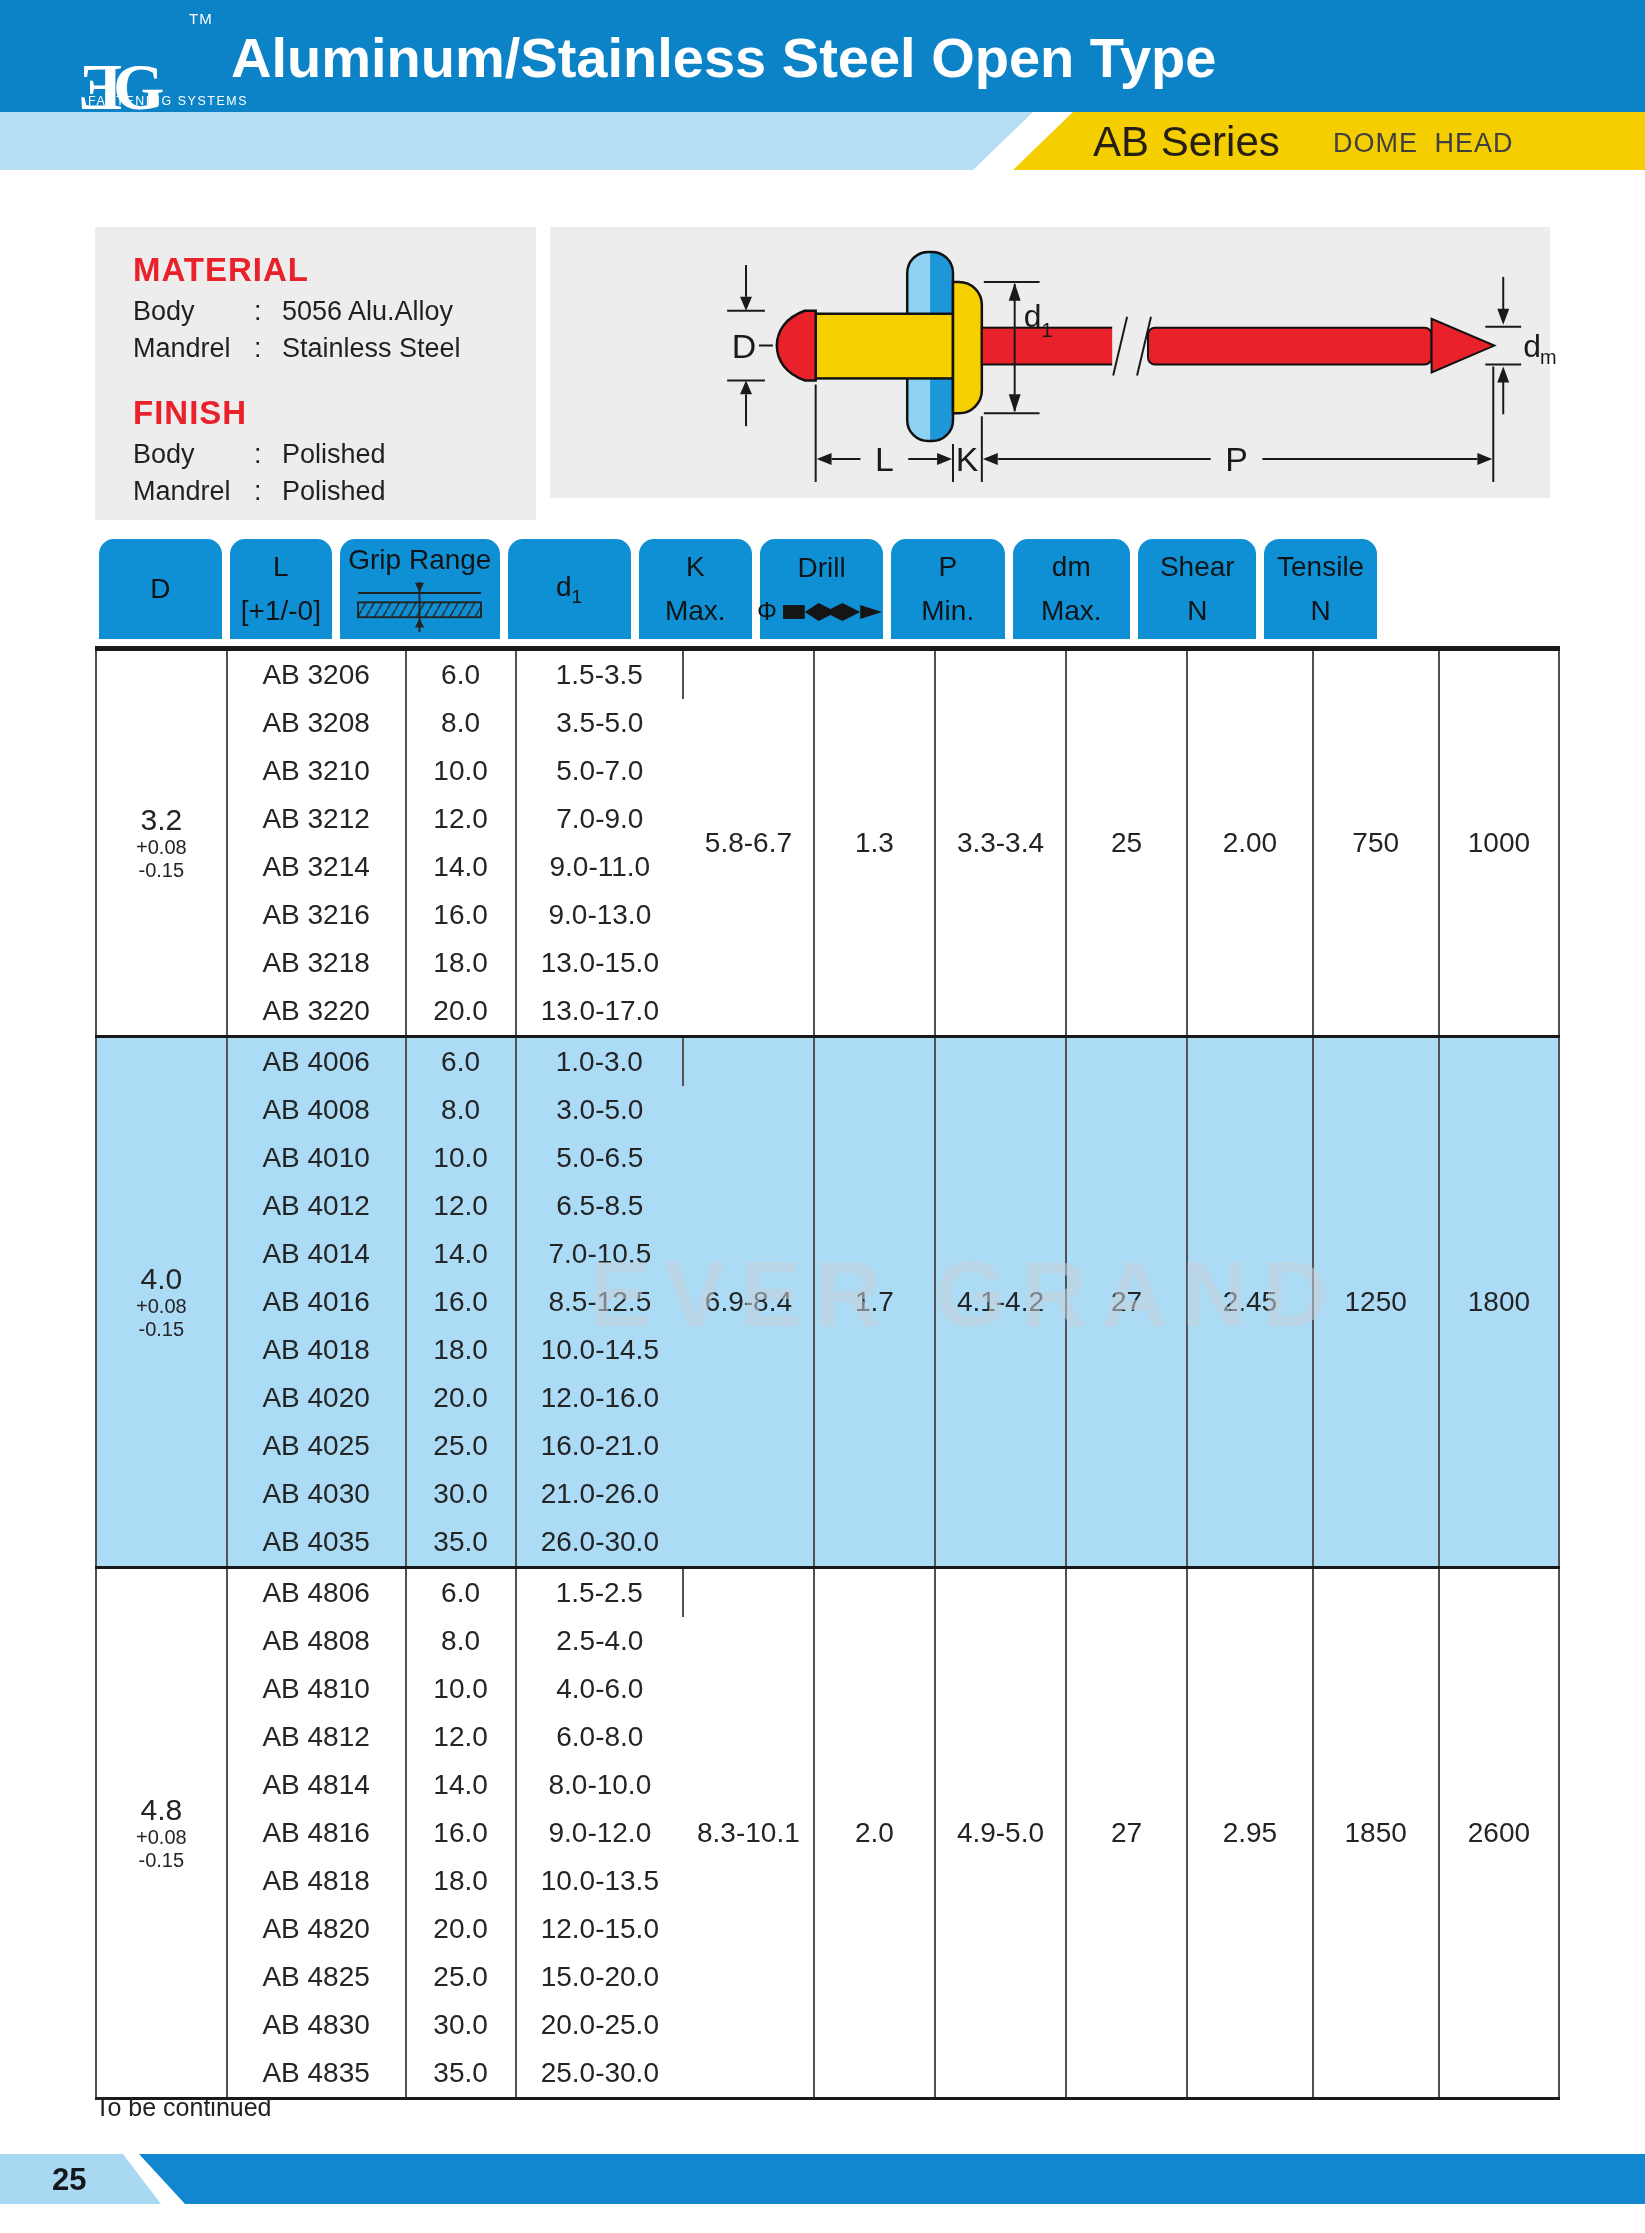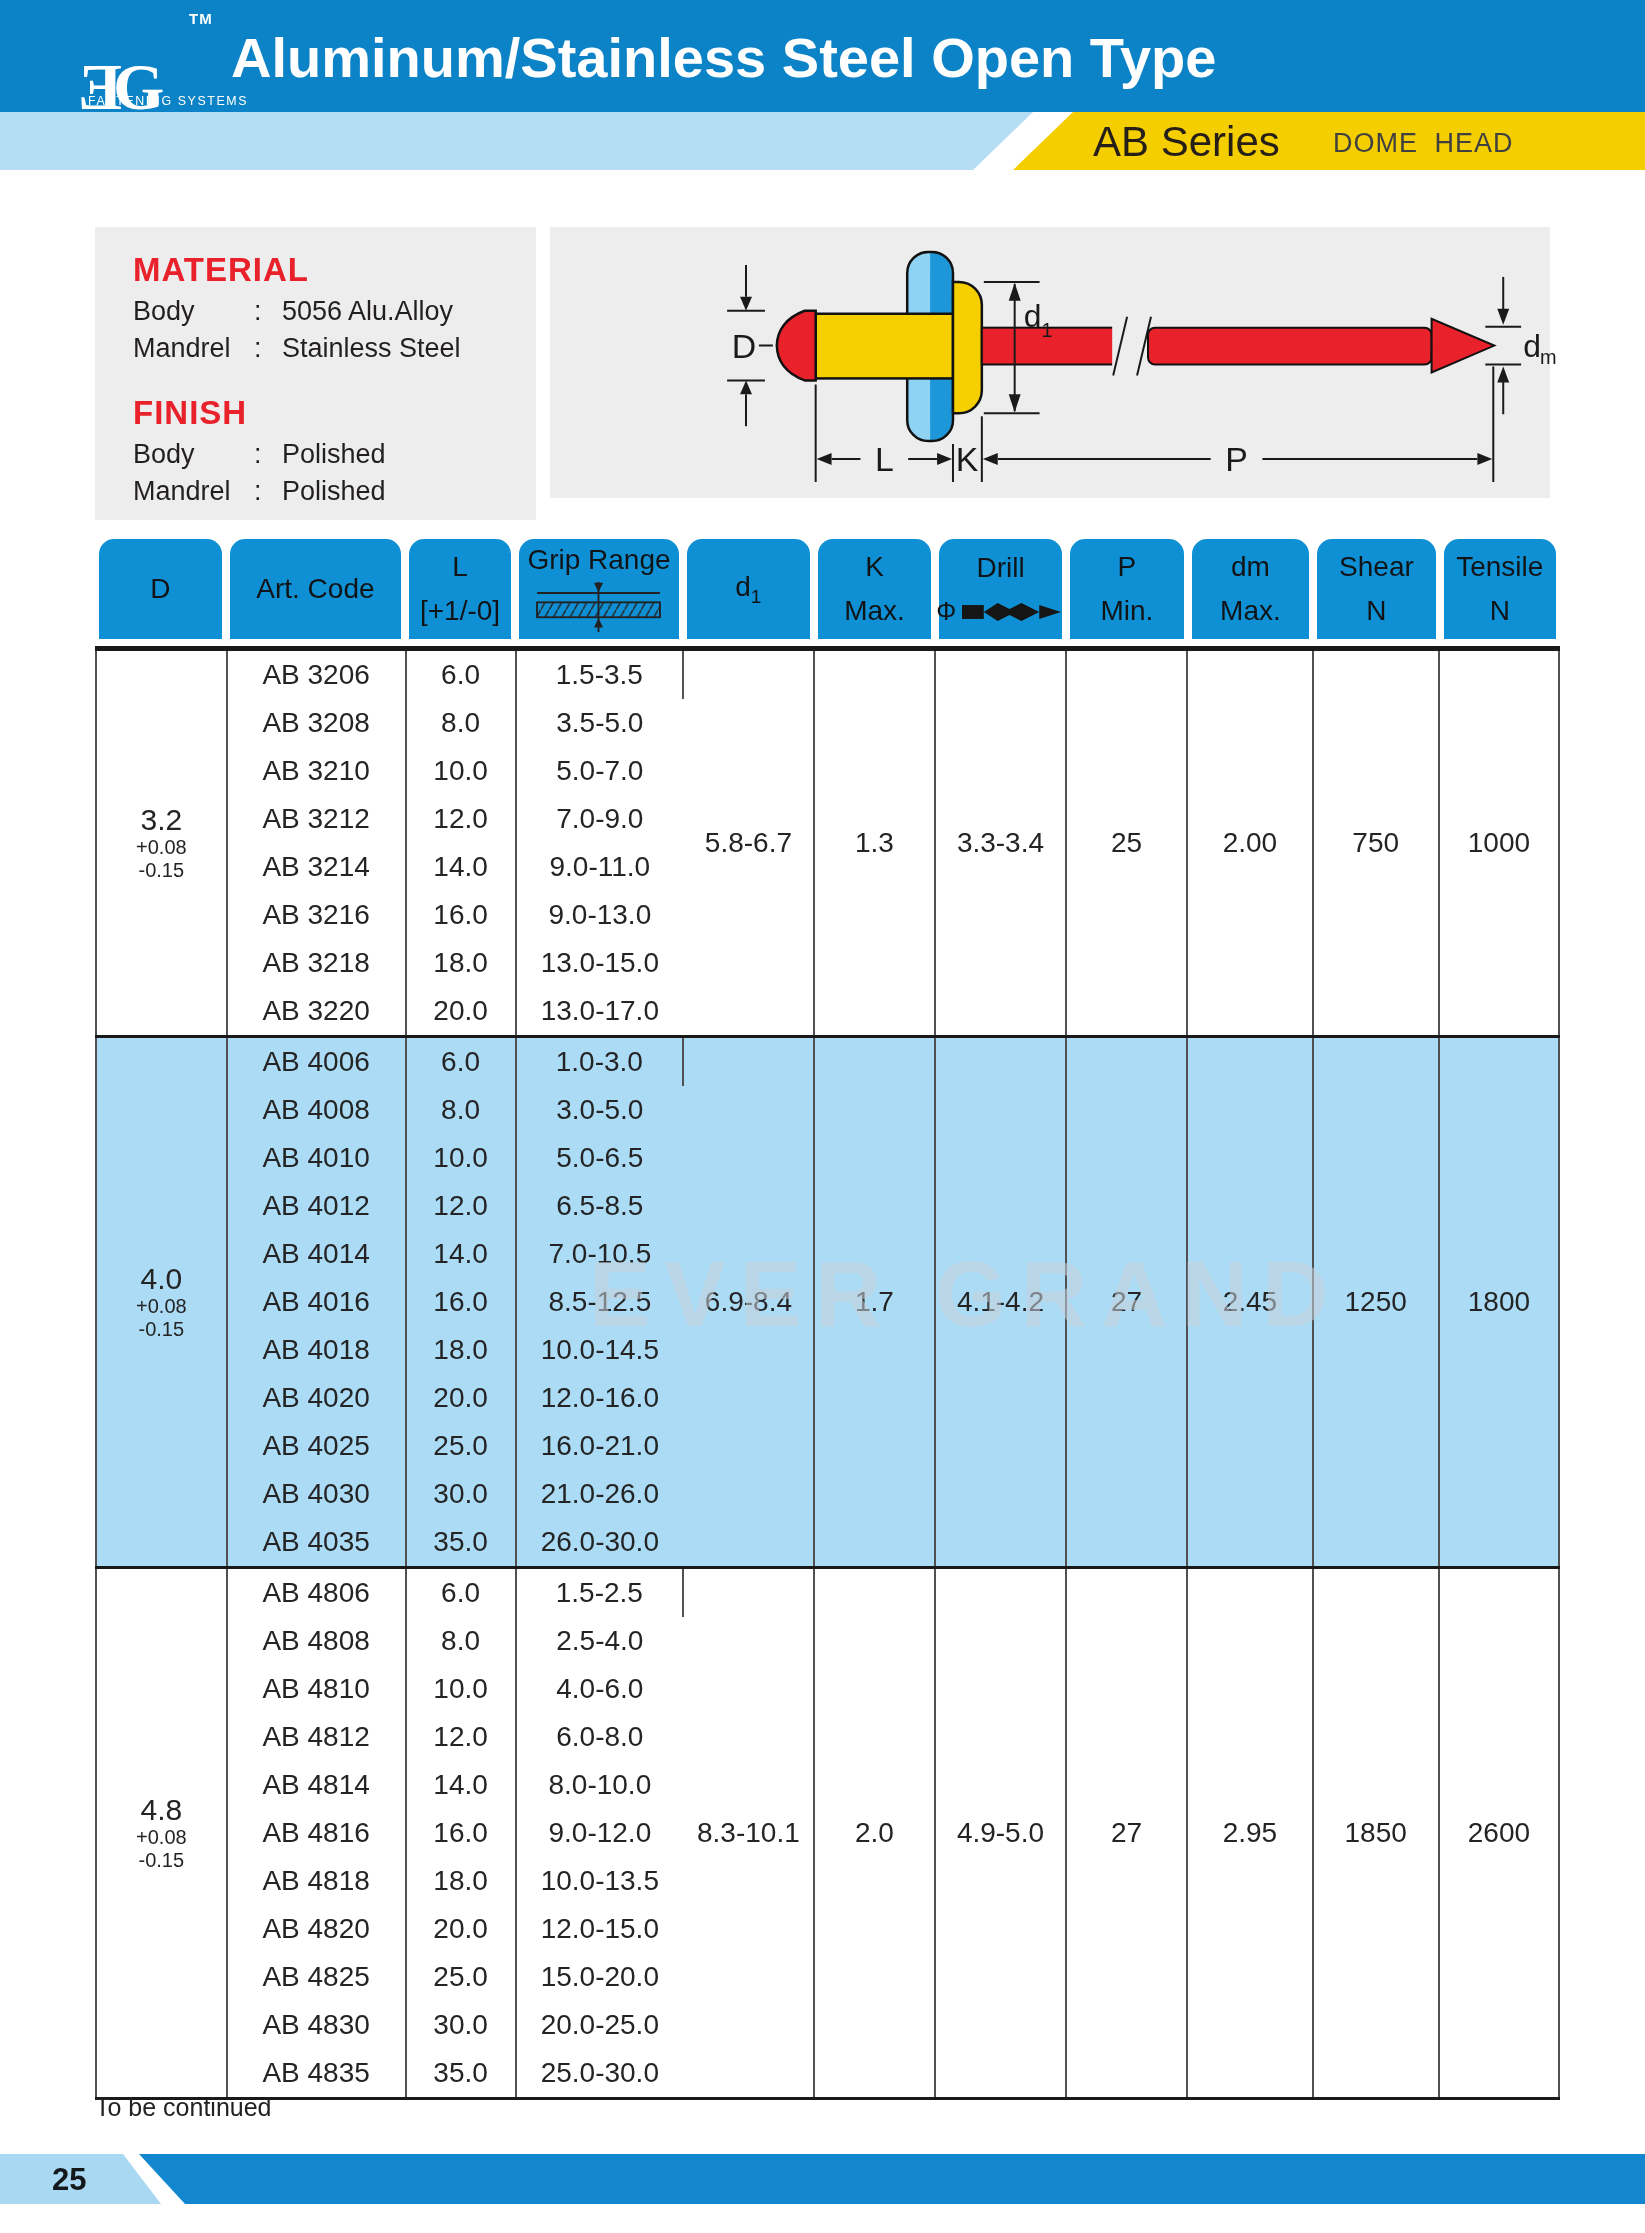--- a/index.html
+++ b/index.html
@@ -4,21 +4,21 @@
 <style>
   html,body{margin:0;padding:0;background:#fff;}
   .page{position:relative;width:1646px;height:2234px;background:#fff;overflow:hidden;
         font-family:"Liberation Sans",sans-serif;color:#222;}
 
   
   .band-top{position:absolute;left:0;top:0;width:1646px;height:112px;background:var(--c-banner_blue,#0d83c7);}
   .logo{position:absolute;left:62px;top:6px;width:189px;height:103px;color:#fff;}
   .logo-mark{font-family:"Liberation Serif",serif;font-weight:bold;font-size:66px;line-height:66px;
              letter-spacing:-9px;position:absolute;left:16px;top:16px;margin-top:32px;}
-  .logo-tm{position:absolute;left:127px;top:4px;font-size:15px;font-weight:bold;letter-spacing:1px;}
+  .logo-tm{position:absolute;left:127px;top:4px;font-size:15px;font-weight:normal;letter-spacing:1px;}
   .logo-sub{position:absolute;left:2px;top:88px;font-size:12.4px;font-weight:normal;letter-spacing:1.6px;white-space:nowrap;margin-left:24px;}
   .page-title{position:absolute;left:231px;top:0;height:112px;line-height:116px;color:#fff;
               font-size:56px;font-weight:bold;white-space:nowrap;}
 
   
   .band2{position:absolute;left:0;top:112px;width:1646px;height:58px;}
   .band2-light{position:absolute;inset:0;background:var(--c-band_light_blue,#b5ddf3);
                clip-path:polygon(0 0,1033px 0,973px 100%,0 100%);}
   .band2-yellow{position:absolute;inset:0;background:var(--c-band_yellow,#f5ce00);
                clip-path:polygon(1073px 0,100% 0,100% 100%,1013px 100%);}
@@ -197,25 +197,20 @@
         <text x="690" y="245" font-size="34" text-anchor="middle" class="dimtxt">P</text>
       </g>
     </svg>
   </div>
 
   <div class="spec-table">
     <div class="tbl-header">
       <div class="hc w0">
           <div class="hcell">
             <span>D</span>
-          </div>
-        </div>
-      <div class="hc w1">
-          <div class="hcell">
-            <span>Art. Code</span>
           </div>
         </div>
       <div class="hc w2">
           <div class="hcell">
             <span>L</span>
             <span>[+1/-0]</span>
           </div>
         </div>
       <div class="hc w3">
           <div class="hcell">

